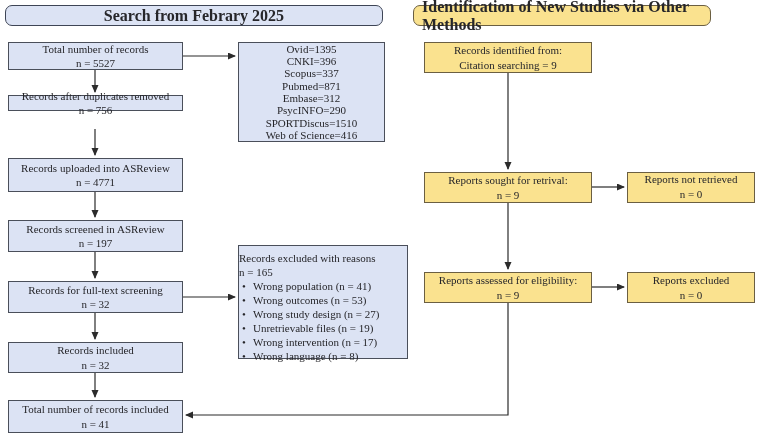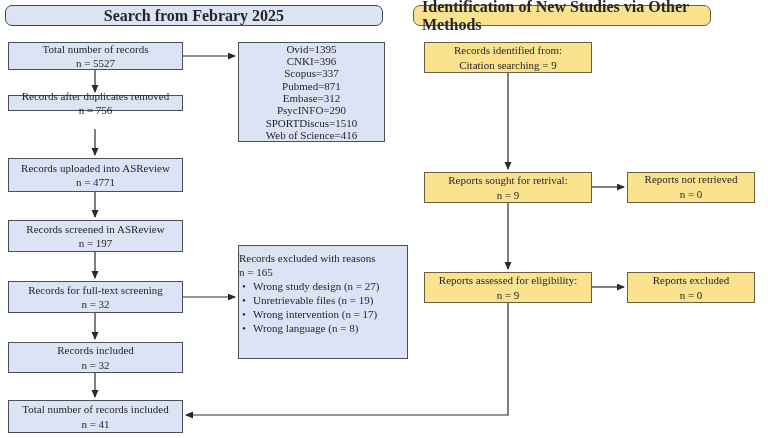--- a/index.html
+++ b/index.html
@@ -96,20 +96,22 @@
   <div>Embase=312</div>
   <div>PsycINFO=290</div>
   <div>SPORTDiscus=1510</div>
   <div>Web of Science=416</div>
 </div>
 
 <div class="node exbox">
   <div>Records excluded with reasons</div>
   <div>n = 165</div>
   <ul>
+    <li>Wrong population (n = 41)</li>
+    <li>Wrong outcomes (n = 53)</li>
     <li>Wrong study design (n = 27)</li>
     <li>Unretrievable files (n = 19)</li>
     <li>Wrong intervention (n = 17)</li>
     <li>Wrong language (n = 8)</li>
   </ul>
 </div>
 
 <div class="node yellow y1">
   <div>Records identified from:</div>
   <div>Citation searching = 9</div>

